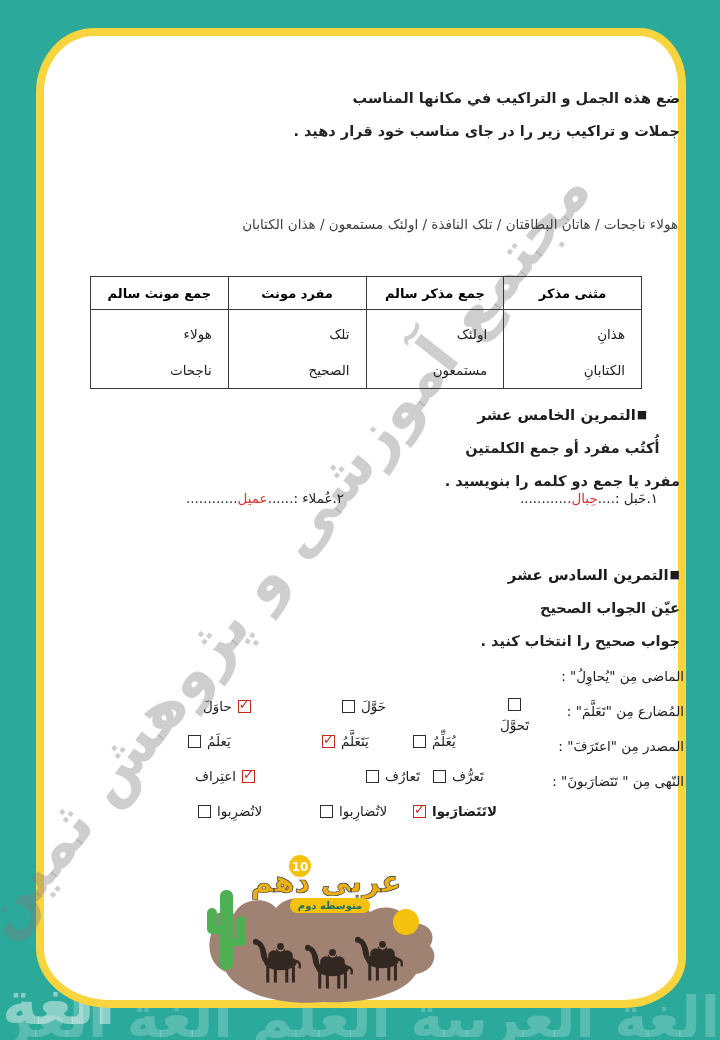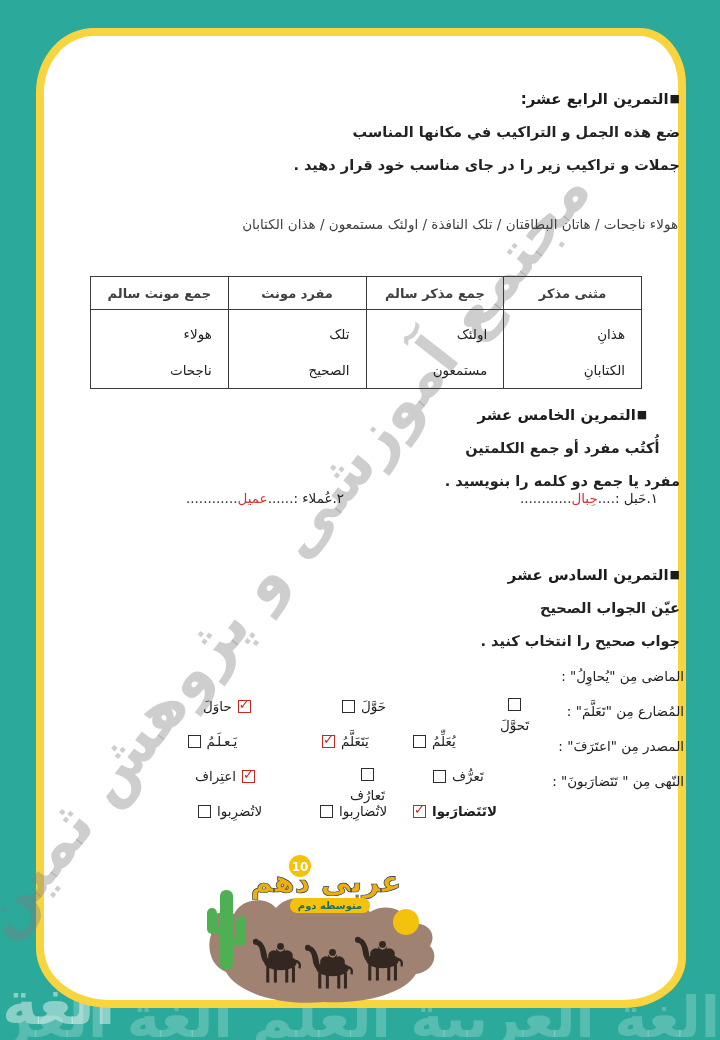--- a/index.html
+++ b/index.html
@@ -45,21 +45,21 @@
   #wordbank{
     position:absolute;right:42px;top:216px;font-size:13.5px;color:#404040;
     letter-spacing:0;font-weight:normal;
   }
 
   table.cls{
     position:absolute;left:90px;top:276px;width:552px;height:92px;
     border-collapse:collapse;direction:rtl;table-layout:fixed;
   }
   table.cls,table.cls th,table.cls td{border:1.4px solid #3a3a3a;}
-  table.cls th{height:28px;font-size:13px;font-weight:bold;text-align:center;color:#404040;padding:2px 6px;}
+  table.cls th{height:28px;font-size:13px;font-weight:bold;text-align:center;color:#000000;padding:2px 6px;}
   table.cls td{border-top:none;border-bottom:none;font-size:13.5px;color:#222;
                text-align:right;padding:3px 16px 3px 4px;height:30px;vertical-align:middle;}
   table.cls tr.r1 td{padding-top:9px;}
 
   #fill15{position:absolute;top:490px;left:0;width:720px;height:26px;font-size:13.5px;color:#222;}
   .fill-item{position:absolute;white-space:nowrap;direction:rtl;}
   .fill-1{right:62px;}
   .fill-2{left:186px;}
   .red-answer{color:#D93030;}
   .dots{color:#333;letter-spacing:1px;}
@@ -83,21 +83,20 @@
 <div class="deco deco-bottom">الغة العربية العلم الغة العربية العلم</div>
 <div class="deco deco-corner">الغة</div>
 
 <div class="card"></div>
 
 <div class="watermark">مجتمع آموزشی و پژوهش ثمین</div>
 
 <div class="content">
 
   <div class="ex-block" id="ex14">
-    <div class="ex-title">التمرين الرابع عشر:</div>
     <div class="ex-line">ضع هذه الجمل و التراكيب في مكانها المناسب</div>
     <div class="ex-line">جملات و تراکیب زیر را در جای مناسب خود قرار دهید .</div>
   </div>
 
   <div id="wordbank">هولاء ناجحات / هاتان البطاقتان / تلک النافذة / اولئک مستمعون / هذان الکتابان</div>
 
   <table class="cls">
     <thead>
       <tr>
         <th>مثنی مذکر</th>
@@ -162,33 +161,33 @@
   <div class="mcq-row" style="top:703px;">
     <div class="mcq-q">المُضارع مِن "تَعَلَّمَ" :</div>
     <div class="mcq-opt" style="left:375px;">
       <span class="cbox"></span>
       <span>یُعَلِّمُ</span>
     </div>
     <div class="mcq-opt" style="left:284px;">
       <span class="cbox checked"></span>
       <span>یَتَعَلَّمُ</span>
     </div>
-    <div class="mcq-opt" style="left:150px;font-family:Liberation Mono, monospace;">
+    <div class="mcq-opt" style="left:150px;">
       <span class="cbox"></span>
       <span>یَعلَمُ</span>
     </div>
   </div>
 
   <div class="mcq-row" style="top:738px;">
     <div class="mcq-q">المصدر مِن "اعتَرَفَ" :</div>
     <div class="mcq-opt" style="left:395px;">
       <span class="cbox"></span>
       <span>تَعرُّف</span>
     </div>
-    <div class="mcq-opt" style="left:312px;flex-direction:column;">
+    <div class="mcq-opt" style="left:328px;">
       <span class="cbox"></span>
       <span>تَعارُف</span>
     </div>
     <div class="mcq-opt" style="left:157px;">
       <span>اعتِراف</span>
       <span class="cbox checked"></span>
     </div>
   </div>
 
   <div class="mcq-row" style="top:773px;">

